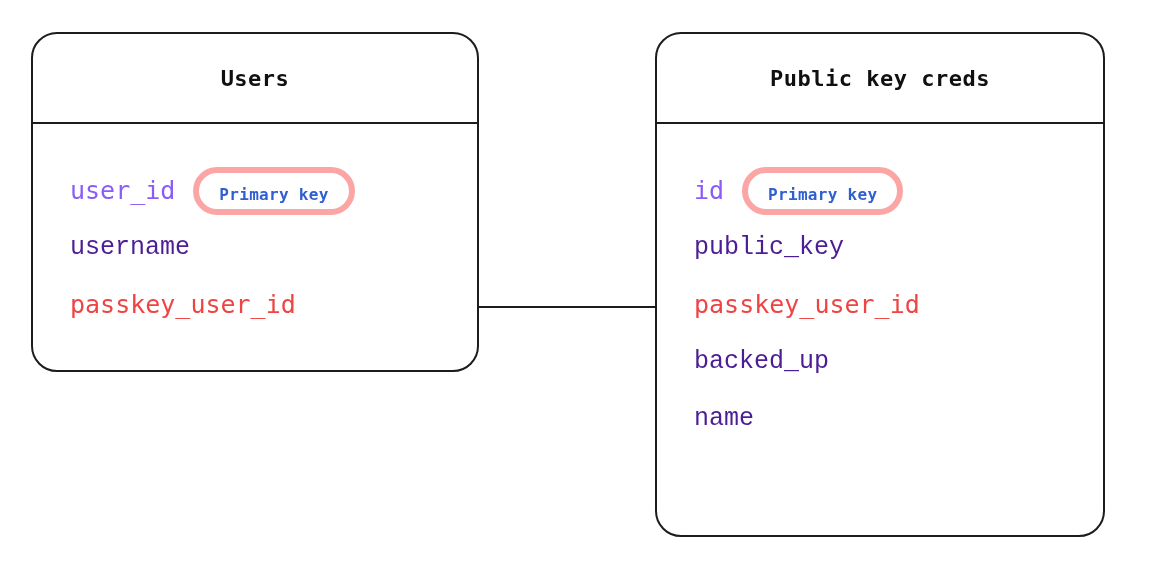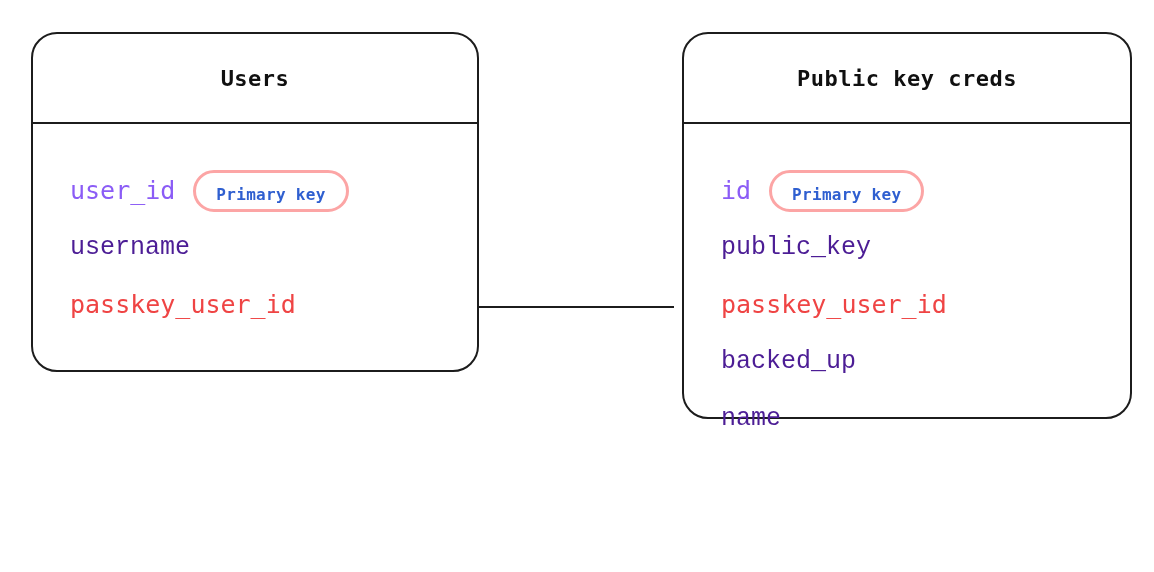--- a/index.html
+++ b/index.html
@@ -69,21 +69,21 @@
     color: #141414;
   }
   .field-name.key    { color: #8b5cf6; }
   .field-name.fk     { color: #ef4444; }
   .field-name.plain  { color: #4c1d95; font-family: Liberation Mono, monospace; }
 
   
   .pk-badge {
     margin-left: 18px;
     box-sizing: border-box;
-    border: 3px solid #fca5a5;
+    border: 6px solid #fca5a5;
     border-radius: 999px;
     padding: 14px 20px 6px 20px;
     display: inline-flex;
     align-items: center;
     justify-content: flex-end;
   }
   .pk-badge-label {
     font-family: "DejaVu Sans Mono", "Liberation Mono", monospace;
     font-weight: 700;
     font-size: 16px;
@@ -94,24 +94,24 @@
   }
 
   
   #entity-users {
     left: 31px;
     top: 32px;
     width: 448px;
     height: 340px;
   }
   #entity-public-key-creds {
-    left: 682px;
+    left: 655px;
     top: 32px;
     width: 450px;
-    height: 387px;
+    height: 505px;
   }
 
   
   .connector {
     position: absolute;
     left: 477px;
     top: 306px;
     width: 197px;
     height: 2px;
     background: #1c1c1c;

